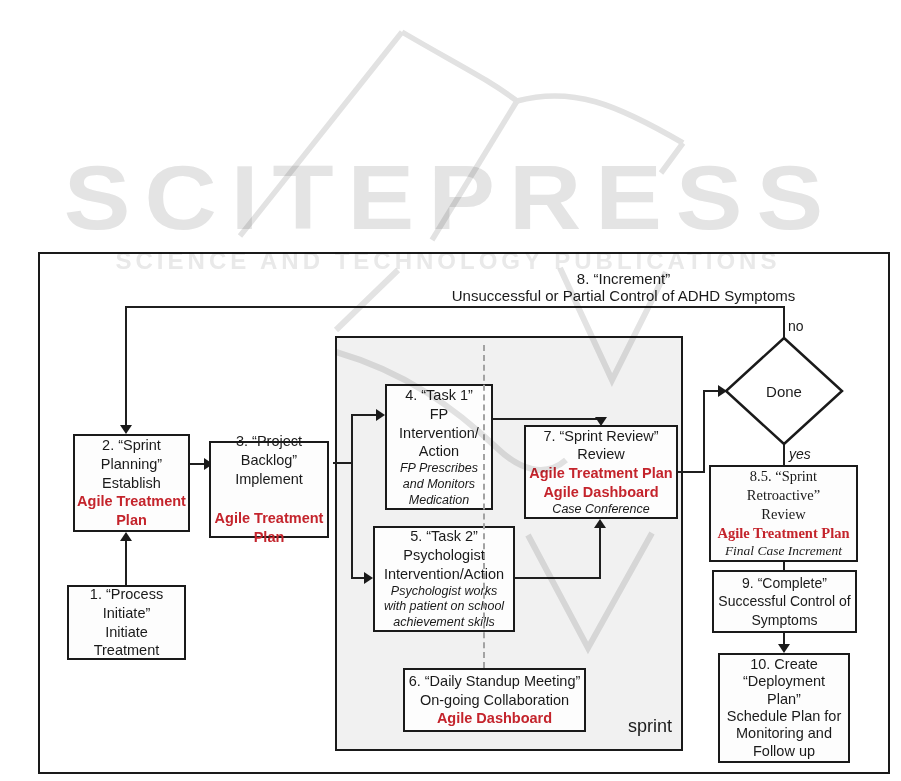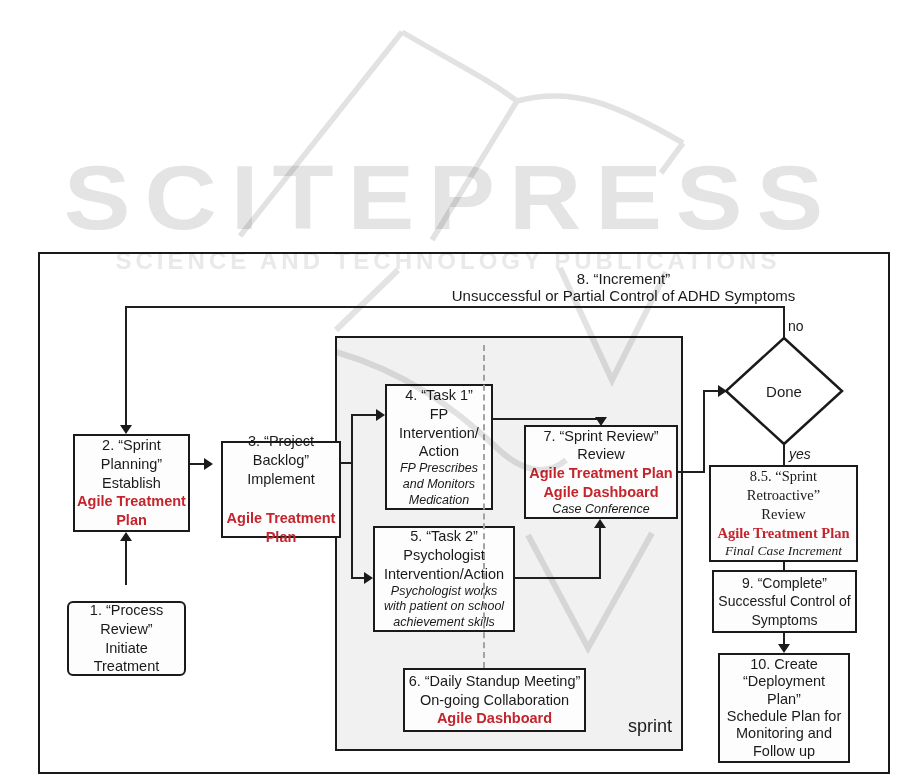--- a/index.html
+++ b/index.html
@@ -83,42 +83,42 @@
   <div class="arr right" style="left:376px;top:409px;"></div>
   <div class="arr right" style="left:364px;top:572px;"></div>
   <div class="arr down" style="left:595px;top:417px;"></div>
   <div class="arr up" style="left:594px;top:519px;"></div>
   <div class="arr right" style="left:718px;top:385px;"></div>
   <div class="arr down" style="left:120px;top:425px;"></div>
   <div class="arr down" style="left:778px;top:644px;"></div>
 
   <div id="dash"></div>
 
-  <div class="box" style="left:67px;top:601px;width:119px;height:75px;border-radius:6px;">
+  <div class="box" style="left:67px;top:585px;width:119px;height:75px;">
     <div>
         <div class="tline">1. “Process</div>
-        <div class="tline">Review”</div>
+        <div class="tline">Initiate”</div>
         <div class="tline">Initiate</div>
         <div class="tline">Treatment</div>
       </div>
   </div>
 
   <div class="box" style="left:73px;top:434px;width:117px;height:98px;border-width:2.5px;">
     <div>
         <div class="tline">2. “Sprint</div>
         <div class="tline">Planning”</div>
         <div class="tline">Establish</div>
       </div>
     <div class="red">
         <div class="tline">Agile Treatment</div>
         <div class="tline">Plan</div>
       </div>
   </div>
 
-  <div class="box" style="left:221px;top:441px;width:120px;height:97px;gap:20px;">
+  <div class="box" style="left:209px;top:441px;width:120px;height:97px;gap:20px;">
     <div>
         <div class="tline">3. “Project</div>
         <div class="tline">Backlog”</div>
         <div class="tline">Implement</div>
       </div>
     <div class="red">
         <div class="tline">Agile Treatment</div>
         <div class="tline">Plan</div>
       </div>
   </div>

